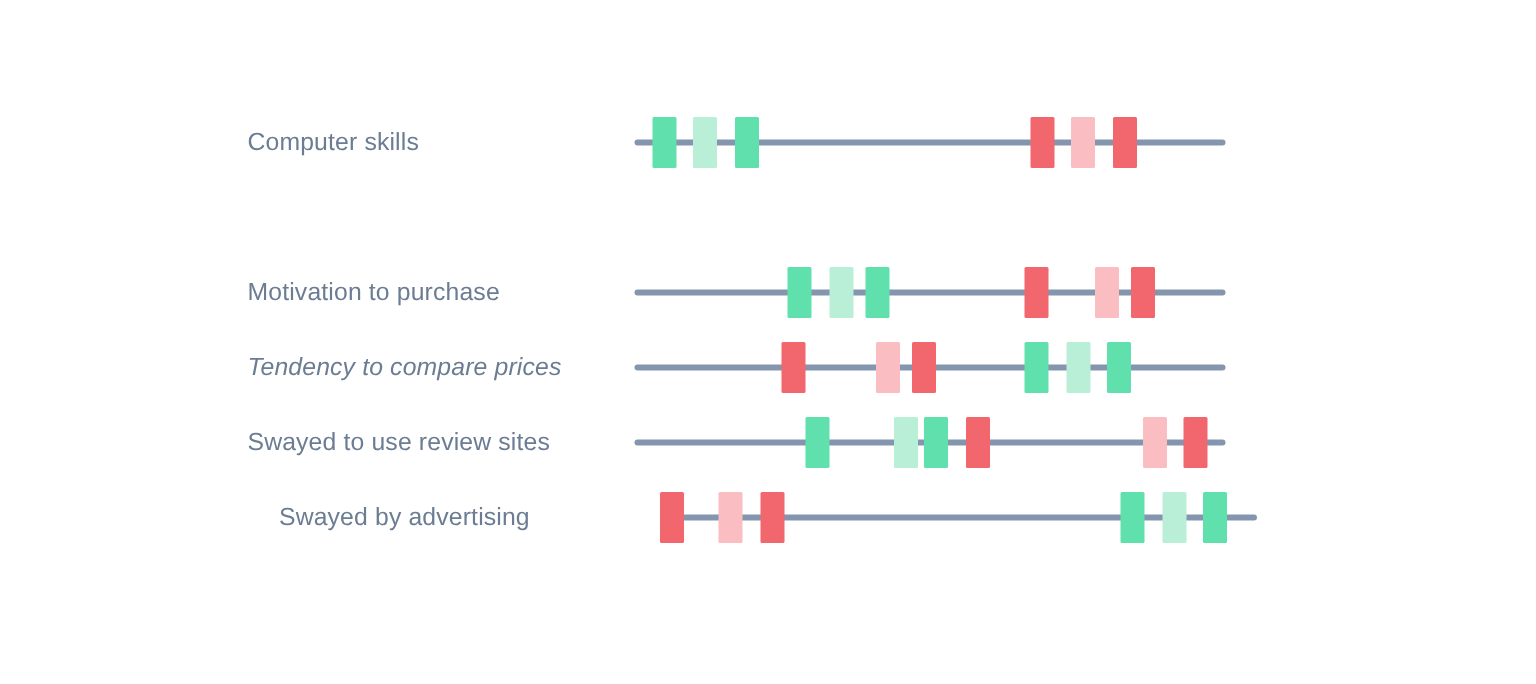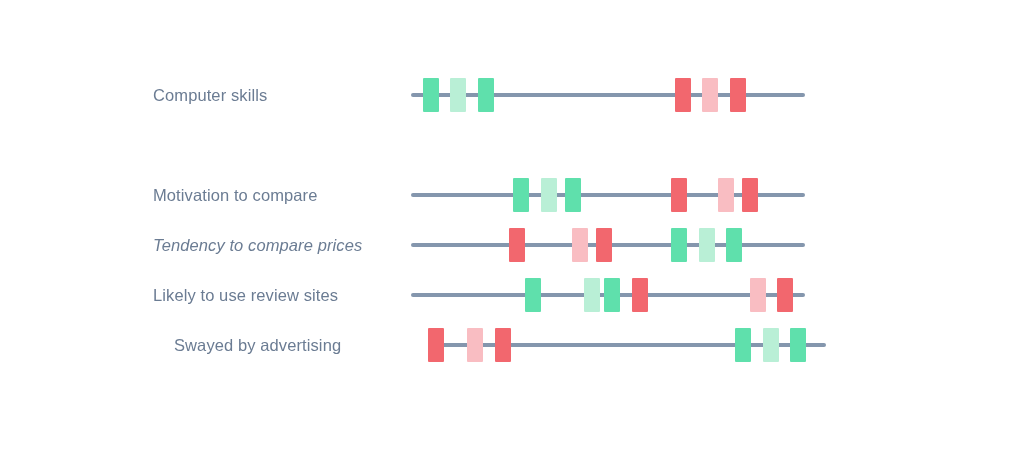--- a/index.html
+++ b/index.html
@@ -13,21 +13,21 @@
     font-family: "Liberation Sans", "DejaVu Sans", sans-serif;
     overflow: hidden;
   }
   #chart-root {
     position: relative;
     width: 1024px;
     height: 456px;
   }
   .row {
     position: absolute;
-    left: 0;
+    left: 12px;
     width: 1000px;
     height: 50px;
   }
   .row-label {
     position: absolute;
     left: 153px;
     top: 0;
     height: 50px;
     line-height: 50px;
     font-size: 16.5px;
@@ -62,41 +62,41 @@
       <div class="row-label">Computer skills</div>
       <div class="axis-line" style="left: 411px; width: 394px;"></div>
       <div class="mark green-solid" style="left: 422.7px;"></div>
       <div class="mark green-light" style="left: 450.28px;"></div>
       <div class="mark green-solid" style="left: 477.86px;"></div>
       <div class="mark red-solid" style="left: 674.86px;"></div>
       <div class="mark red-light" style="left: 702.44px;"></div>
       <div class="mark red-solid" style="left: 730.02px;"></div>
     </div>
     <div class="row" style="top: 170px;">
-      <div class="row-label">Motivation to compare</div>
+      <div class="row-label">Motivation to purchase</div>
       <div class="axis-line" style="left: 411px; width: 394px;"></div>
       <div class="mark green-solid" style="left: 513.32px;"></div>
       <div class="mark green-light" style="left: 540.9px;"></div>
       <div class="mark green-solid" style="left: 564.54px;"></div>
       <div class="mark red-solid" style="left: 670.92px;"></div>
       <div class="mark red-light" style="left: 718.2px;"></div>
       <div class="mark red-solid" style="left: 741.84px;"></div>
     </div>
     <div class="row" style="top: 220px; font-style: italic;">
       <div class="row-label">Tendency to compare prices</div>
       <div class="axis-line" style="left: 411px; width: 394px;"></div>
       <div class="mark red-solid" style="left: 509.38px;"></div>
       <div class="mark red-light" style="left: 572.42px;"></div>
       <div class="mark red-solid" style="left: 596.06px;"></div>
       <div class="mark green-solid" style="left: 670.92px;"></div>
       <div class="mark green-light" style="left: 698.5px;"></div>
       <div class="mark green-solid" style="left: 726.08px;"></div>
     </div>
     <div class="row" style="top: 270px;">
-      <div class="row-label">Likely to use review sites</div>
+      <div class="row-label">Swayed to use review sites</div>
       <div class="axis-line" style="left: 411px; width: 394px;"></div>
       <div class="mark green-solid" style="left: 525.14px;"></div>
       <div class="mark green-light" style="left: 584.24px;"></div>
       <div class="mark green-solid" style="left: 603.94px;"></div>
       <div class="mark red-solid" style="left: 631.52px;"></div>
       <div class="mark red-light" style="left: 749.72px;"></div>
       <div class="mark red-solid" style="left: 777.3px;"></div>
     </div>
     <div class="row" style="top: 320px; margin-left: 21px;">
       <div class="row-label">Swayed by advertising</div>

